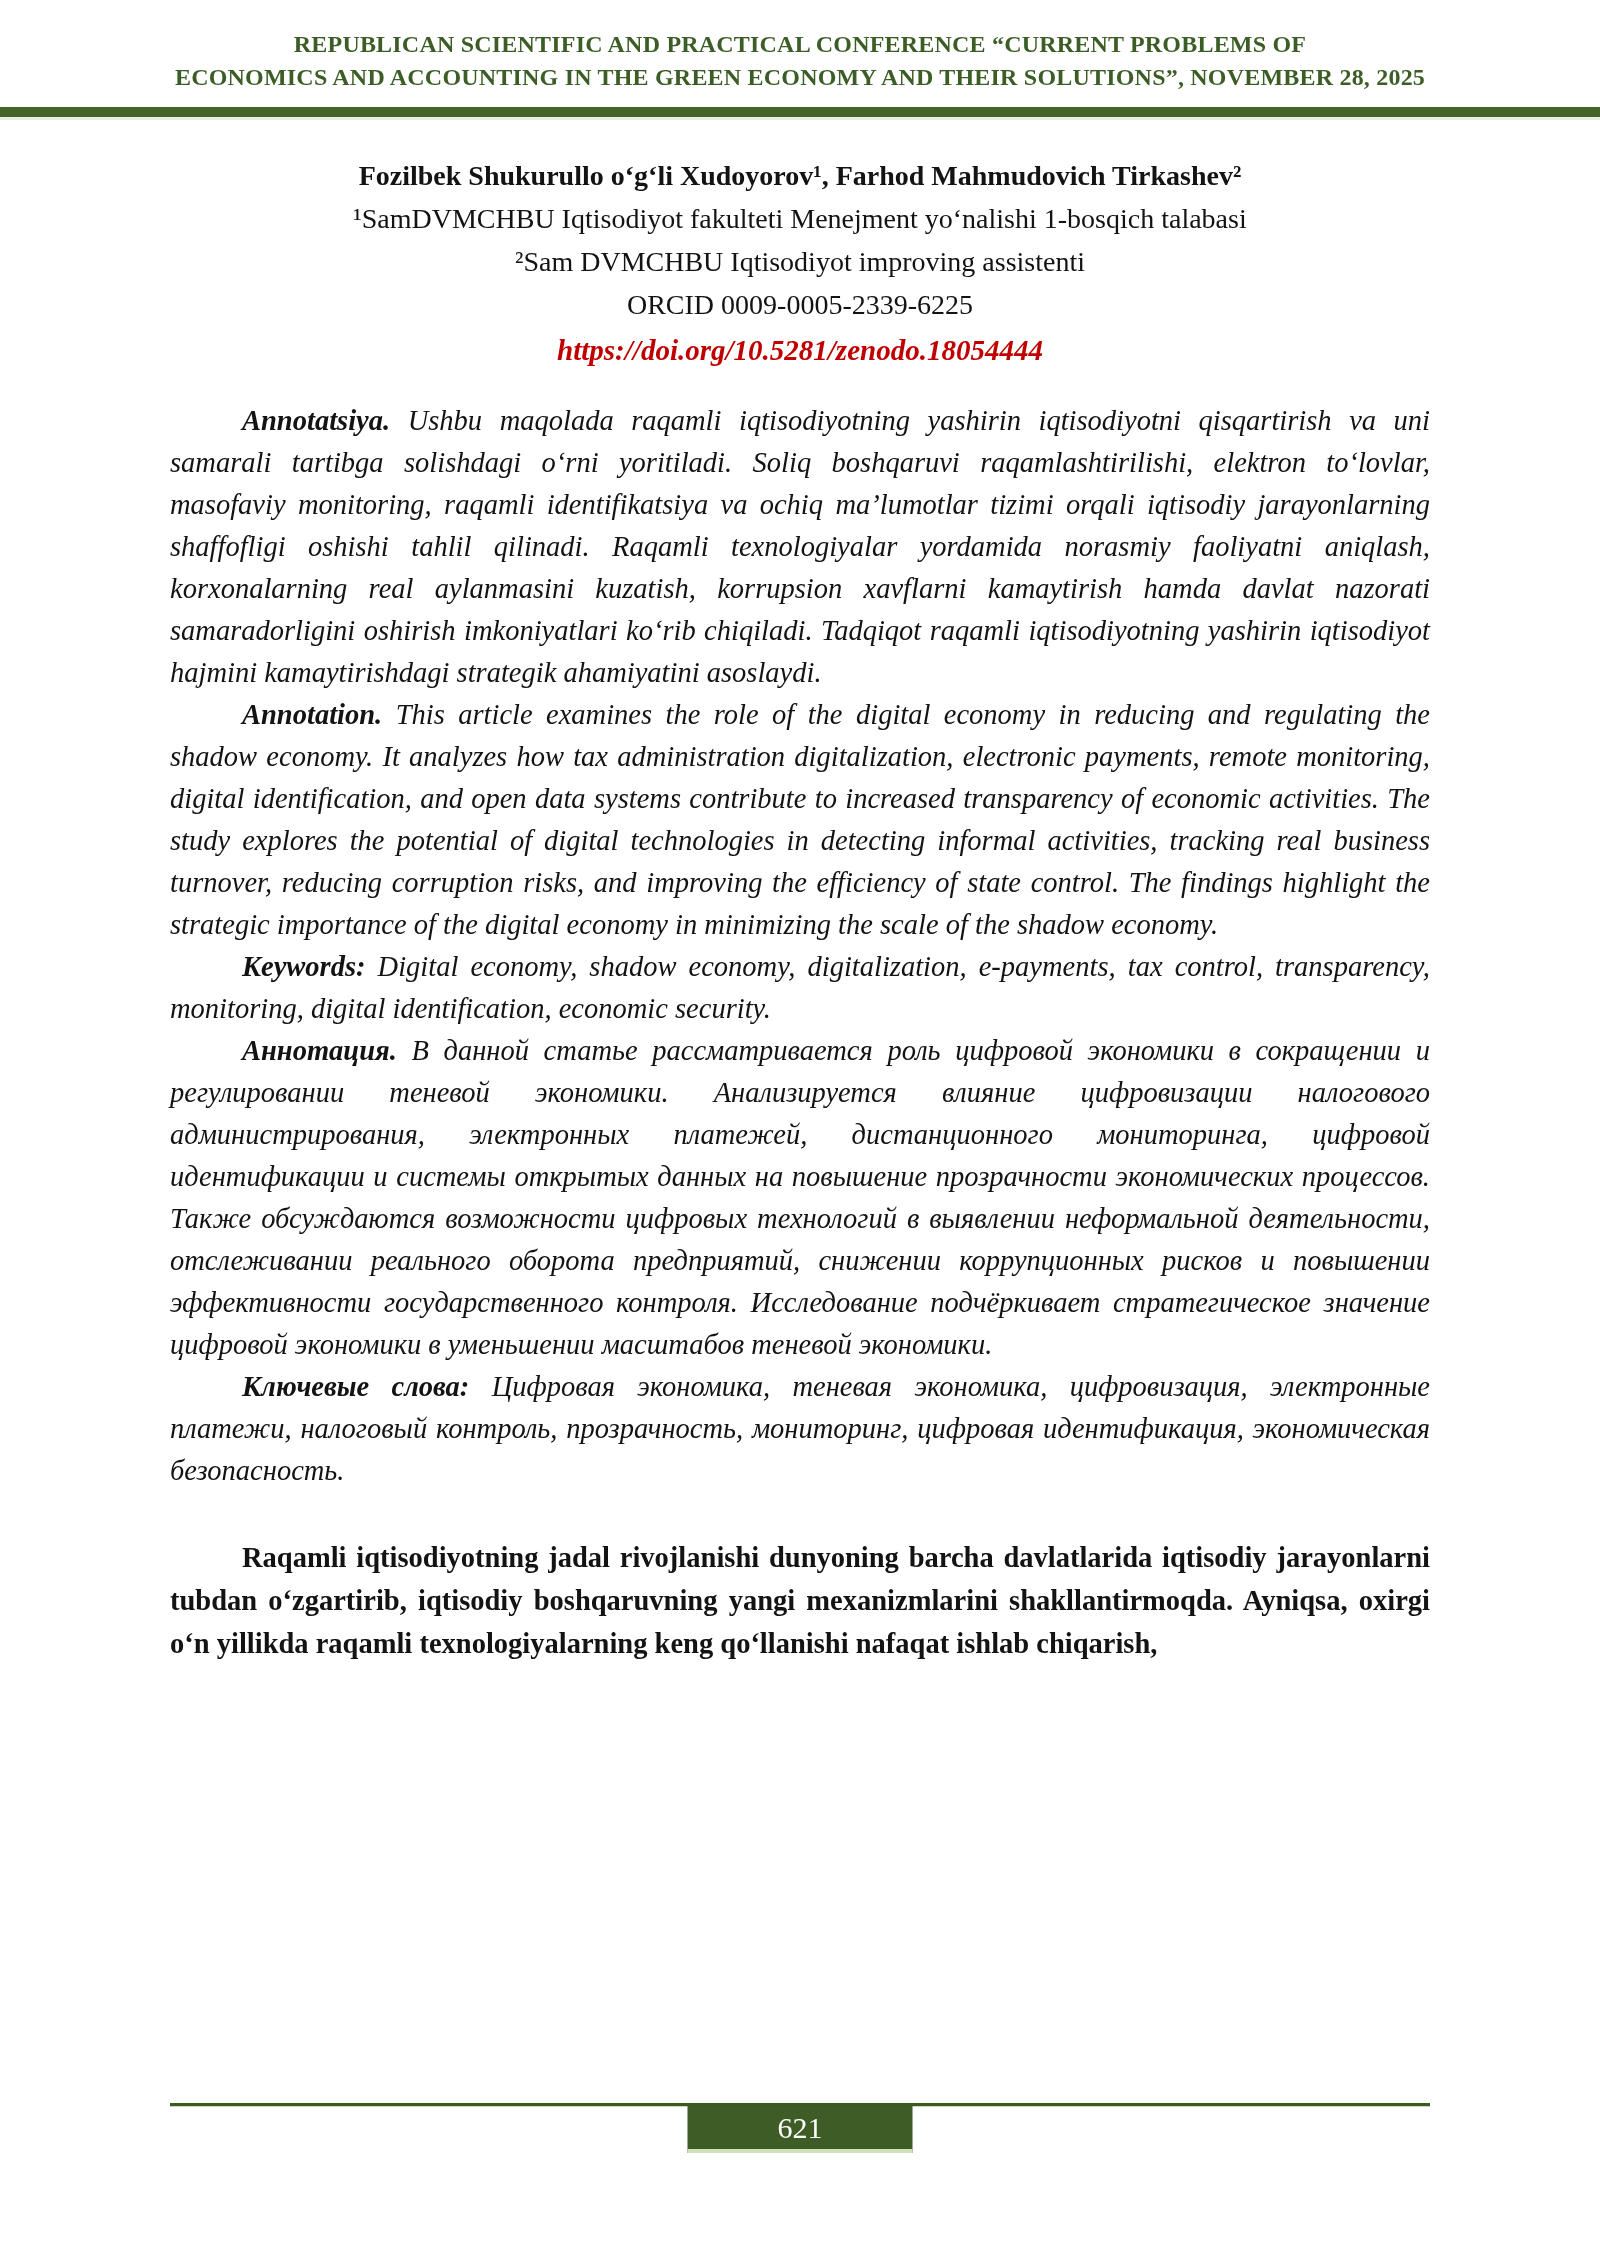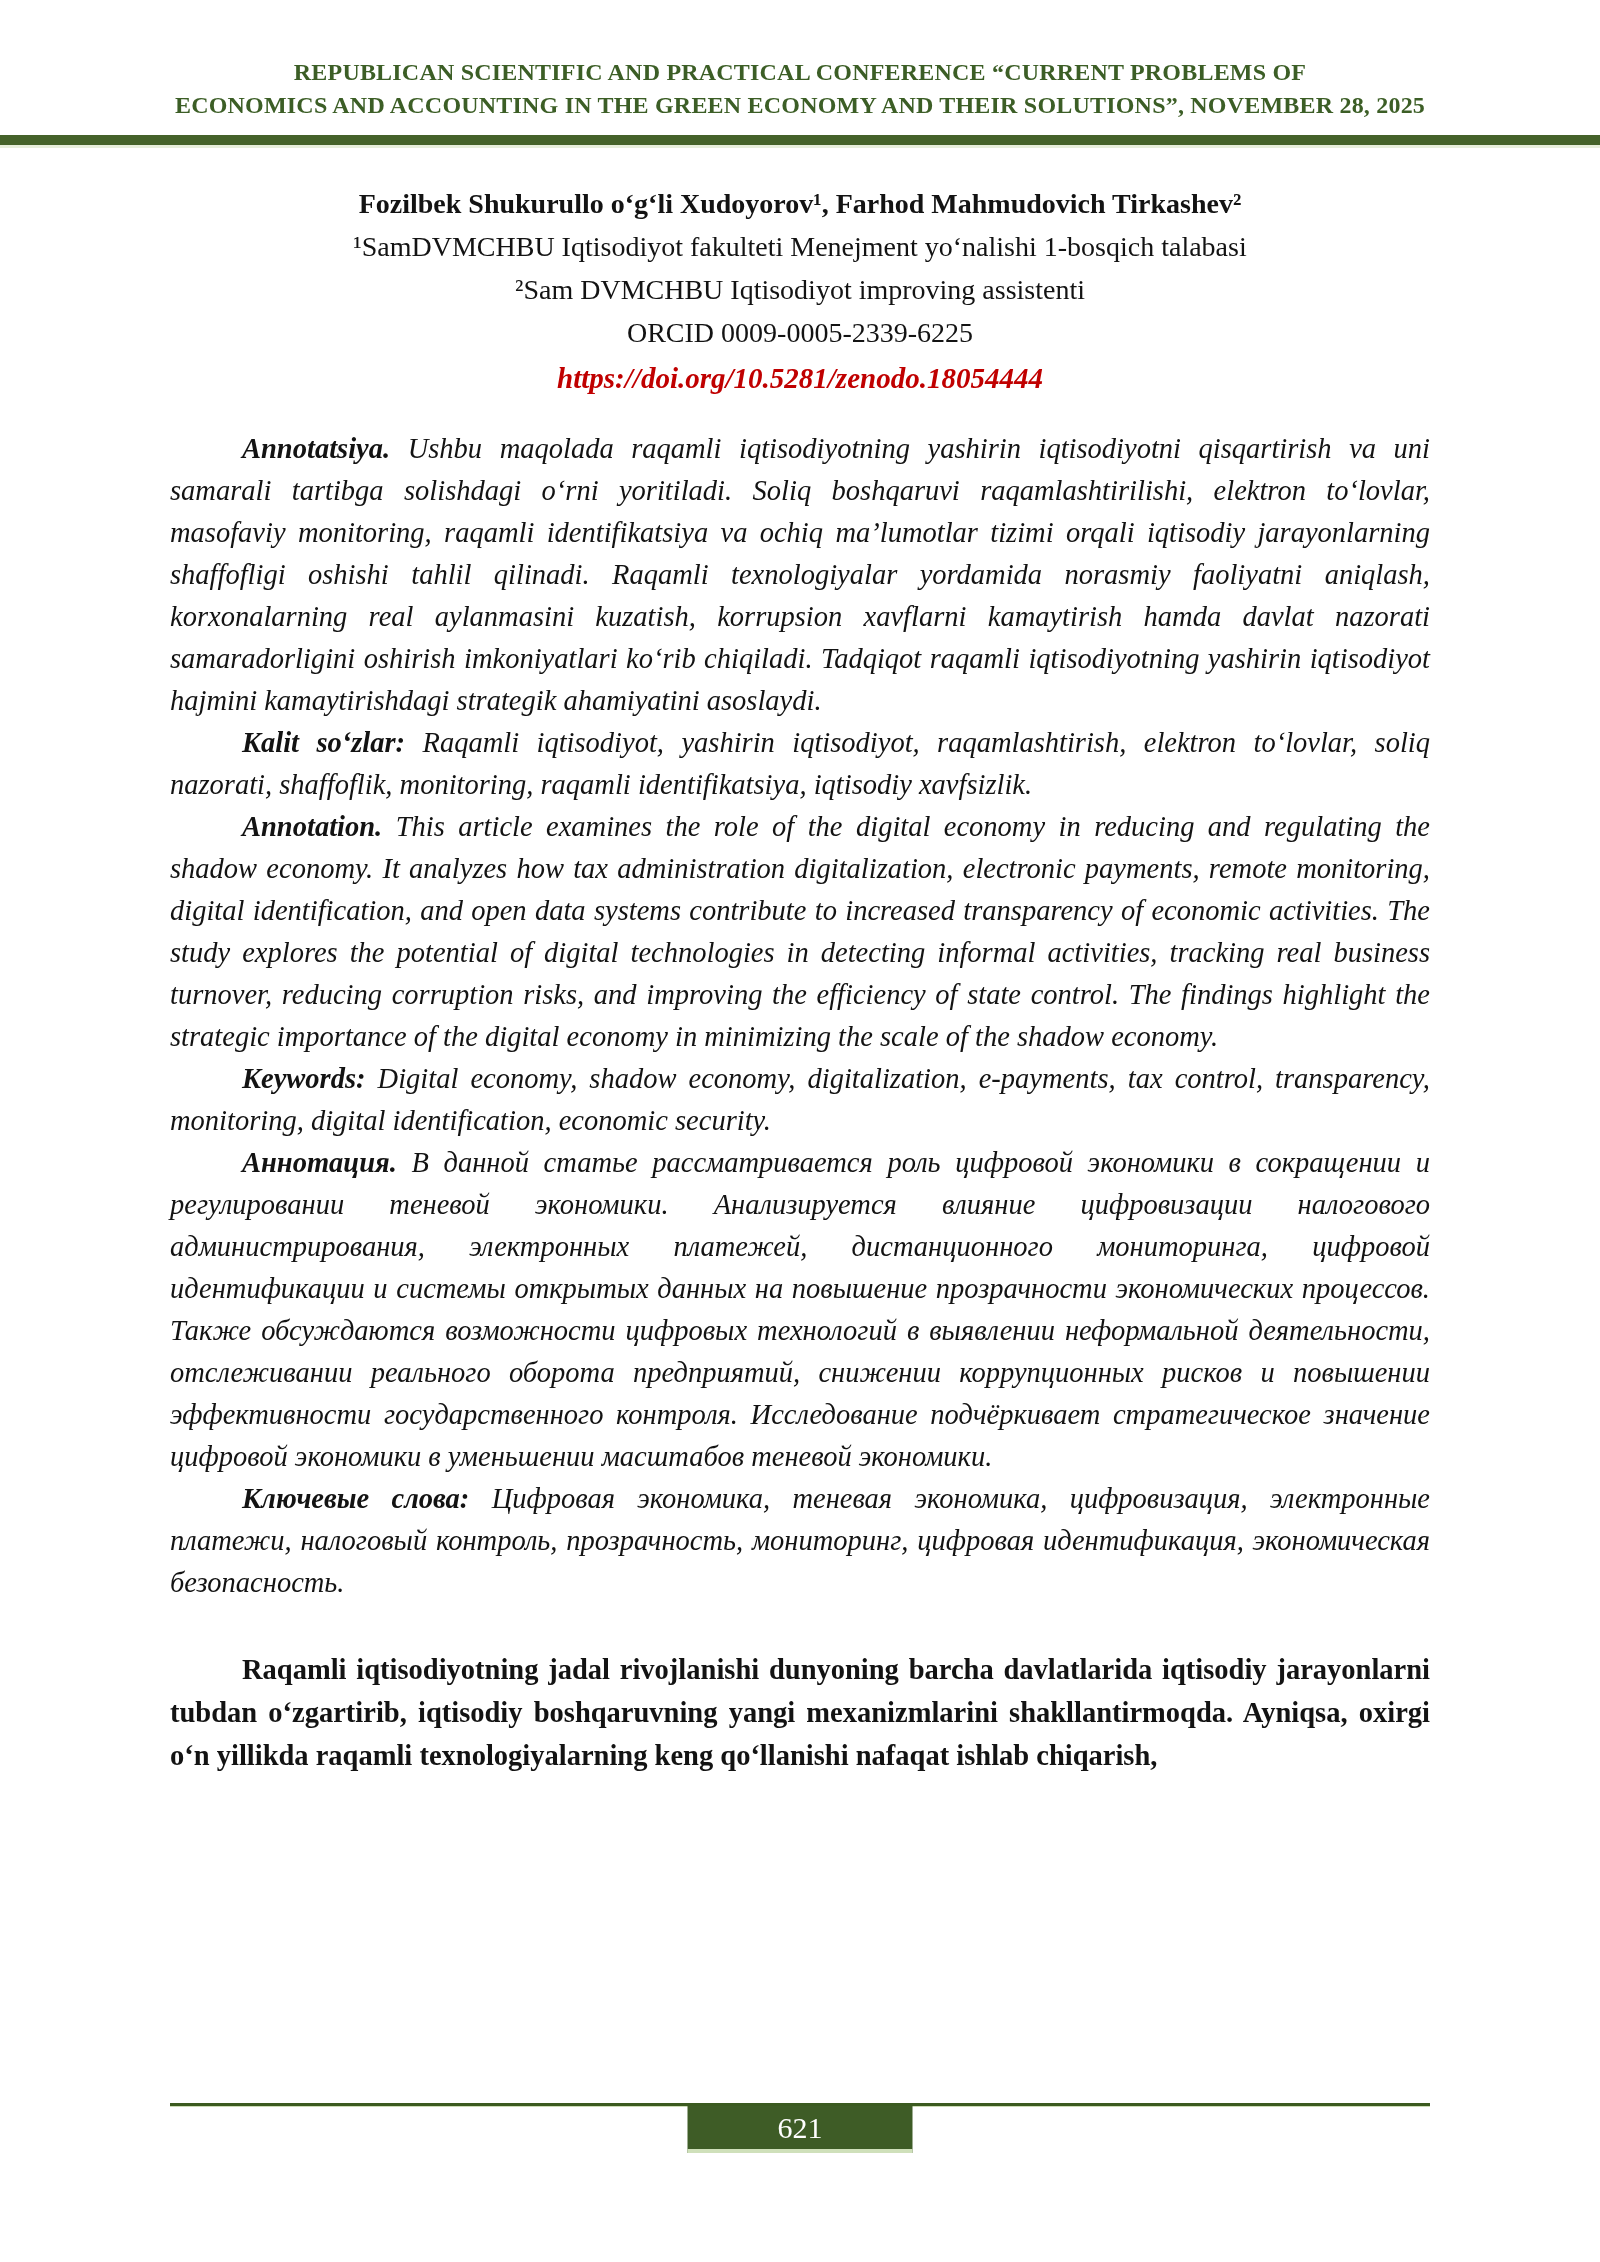--- a/index.html
+++ b/index.html
@@ -7,21 +7,21 @@
   body {
     width: 1600px;
     height: 2262px;
     position: relative;
     background: #ffffff;
     font-family: "Liberation Serif", "DejaVu Serif", serif;
     color: #131313;
     overflow: hidden;
   }
 
-  .header-wrap { padding-top: 56px; text-align: center; }
+  .header-wrap { padding-top: 28px; text-align: center; }
   .conf-line {
     color: #3c5e26;
     font-weight: 700;
     font-size: 24px;
     line-height: 33px;
     letter-spacing: 0.2px;
   }
 
   .green-bar {
     margin-top: 13px;
@@ -121,24 +121,20 @@
       <a class="doi-link" href="#">https://doi.org/10.5281/zenodo.18054444</a>
     </div>
   </div>
 
   <div class="abstracts">
     <p class="abs">
       <span class="lead">Annotatsiya.</span>
       <span>Ushbu maqolada raqamli iqtisodiyotning yashirin iqtisodiyotni qisqartirish va uni samarali tartibga solishdagi o‘rni yoritiladi. Soliq boshqaruvi raqamlashtirilishi, elektron to‘lovlar, masofaviy monitoring, raqamli identifikatsiya va ochiq ma’lumotlar tizimi orqali iqtisodiy jarayonlarning shaffofligi oshishi tahlil qilinadi. Raqamli texnologiyalar yordamida norasmiy faoliyatni aniqlash, korxonalarning real aylanmasini kuzatish, korrupsion xavflarni kamaytirish hamda davlat nazorati samaradorligini oshirish imkoniyatlari ko‘rib chiqiladi. Tadqiqot raqamli iqtisodiyotning yashirin iqtisodiyot hajmini kamaytirishdagi strategik ahamiyatini asoslaydi.</span>
     </p>
     <p class="abs">
-      <span class="lead">Kalit so‘zlar:</span>
-      <span>Raqamli iqtisodiyot, yashirin iqtisodiyot, raqamlashtirish, elektron to‘lovlar, soliq nazorati, shaffoflik, monitoring, raqamli identifikatsiya, iqtisodiy xavfsizlik.</span>
-    </p>
-    <p class="abs">
       <span class="lead">Annotation.</span>
       <span>This article examines the role of the digital economy in reducing and regulating the shadow economy. It analyzes how tax administration digitalization, electronic payments, remote monitoring, digital identification, and open data systems contribute to increased transparency of economic activities. The study explores the potential of digital technologies in detecting informal activities, tracking real business turnover, reducing corruption risks, and improving the efficiency of state control. The findings highlight the strategic importance of the digital economy in minimizing the scale of the shadow economy.</span>
     </p>
     <p class="abs">
       <span class="lead">Keywords:</span>
       <span>Digital economy, shadow economy, digitalization, e-payments, tax control, transparency, monitoring, digital identification, economic security.</span>
     </p>
     <p class="abs">
       <span class="lead">Аннотация.</span>
       <span>В данной статье рассматривается роль цифровой экономики в сокращении и регулировании теневой экономики. Анализируется влияние цифровизации налогового администрирования, электронных платежей, дистанционного мониторинга, цифровой идентификации и системы открытых данных на повышение прозрачности экономических процессов. Также обсуждаются возможности цифровых технологий в выявлении неформальной деятельности, отслеживании реального оборота предприятий, снижении коррупционных рисков и повышении эффективности государственного контроля. Исследование подчёркивает стратегическое значение цифровой экономики в уменьшении масштабов теневой экономики.</span>

